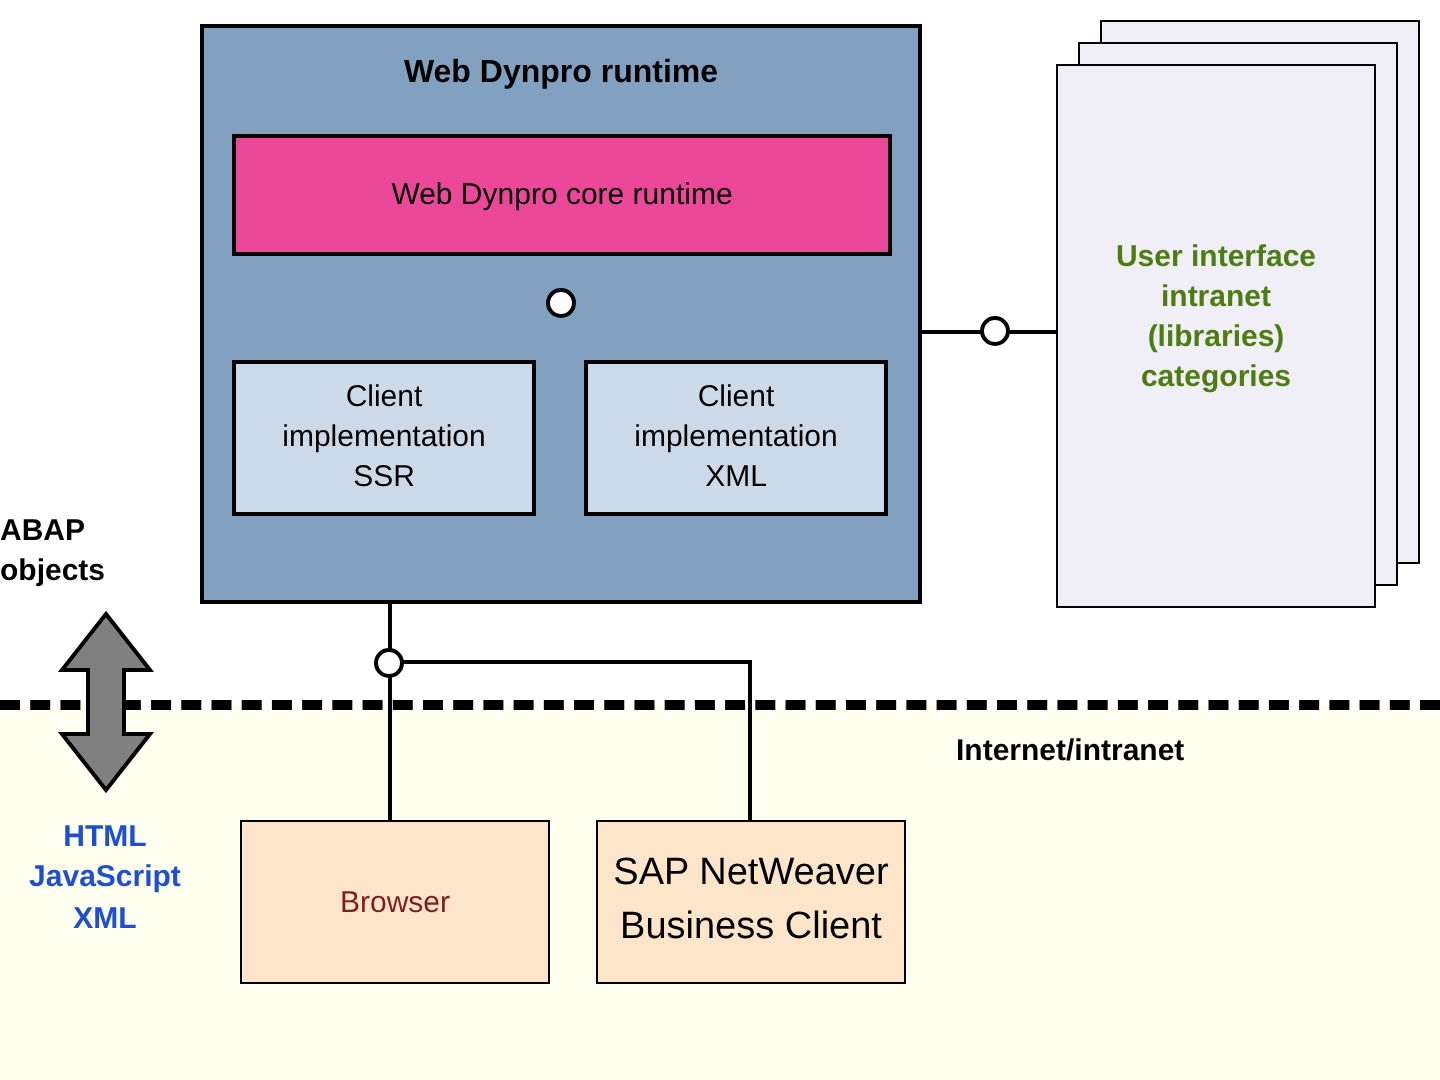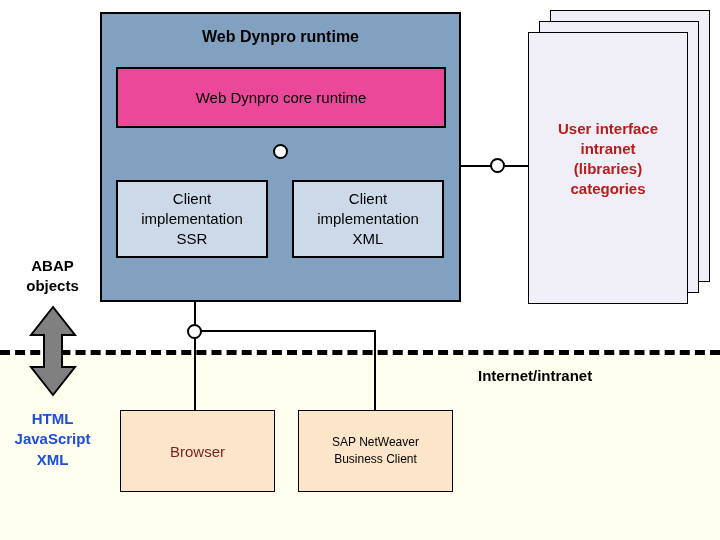--- a/index.html
+++ b/index.html
@@ -57,40 +57,40 @@
   .card{
     position:absolute;background:#f0eef7;border:1.5px solid #000000;
     box-sizing:border-box;
   }
   .card-3{left:22px;top:0px;width:160px;height:272px;}
   .card-2{left:11px;top:11px;width:160px;height:272px;}
   .card-1{left:0px;top:22px;width:160px;height:272px;}
   .card-label{
     position:absolute;left:0px;top:22px;width:160px;height:254px;
     display:flex;align-items:center;justify-content:center;
-    font-weight:bold;font-size:15px;line-height:1.35;text-align:center;color:#b91c1c;
+    font-weight:bold;font-size:15px;line-height:1.35;text-align:center;color:#4d7c0f;
   }
 
   
   .box-browser{
     position:absolute;left:120px;top:410px;width:155px;height:82px;
     background:#fce5c9;border:1.5px solid #000000;box-sizing:border-box;
     display:flex;align-items:center;justify-content:center;
     font-size:15px;color:#7f1d1d;text-align:center;
   }
   .box-nwbc{
     position:absolute;left:298px;top:410px;width:155px;height:82px;
     background:#fce5c9;border:1.5px solid #000000;box-sizing:border-box;
     display:flex;align-items:center;justify-content:center;
-    font-size:12px;line-height:1.4;color:#000;text-align:center;
+    font-size:19px;line-height:1.4;color:#000;text-align:center;
   }
 
   
   .lbl-abap{
-    position:absolute;left:0px;top:256px;width:105px;text-align:center;
+    position:absolute;left:0px;top:256px;width:105px;
     font-weight:bold;font-size:15px;line-height:1.35;color:#000;
   }
   .lbl-html{
     position:absolute;left:0px;top:409px;width:105px;text-align:center;
     font-weight:bold;font-size:15px;line-height:1.35;color:#1d4ed8;
   }
   .lbl-net{
     position:absolute;left:478px;top:367px;
     font-weight:bold;font-size:15px;color:#000;
   }

